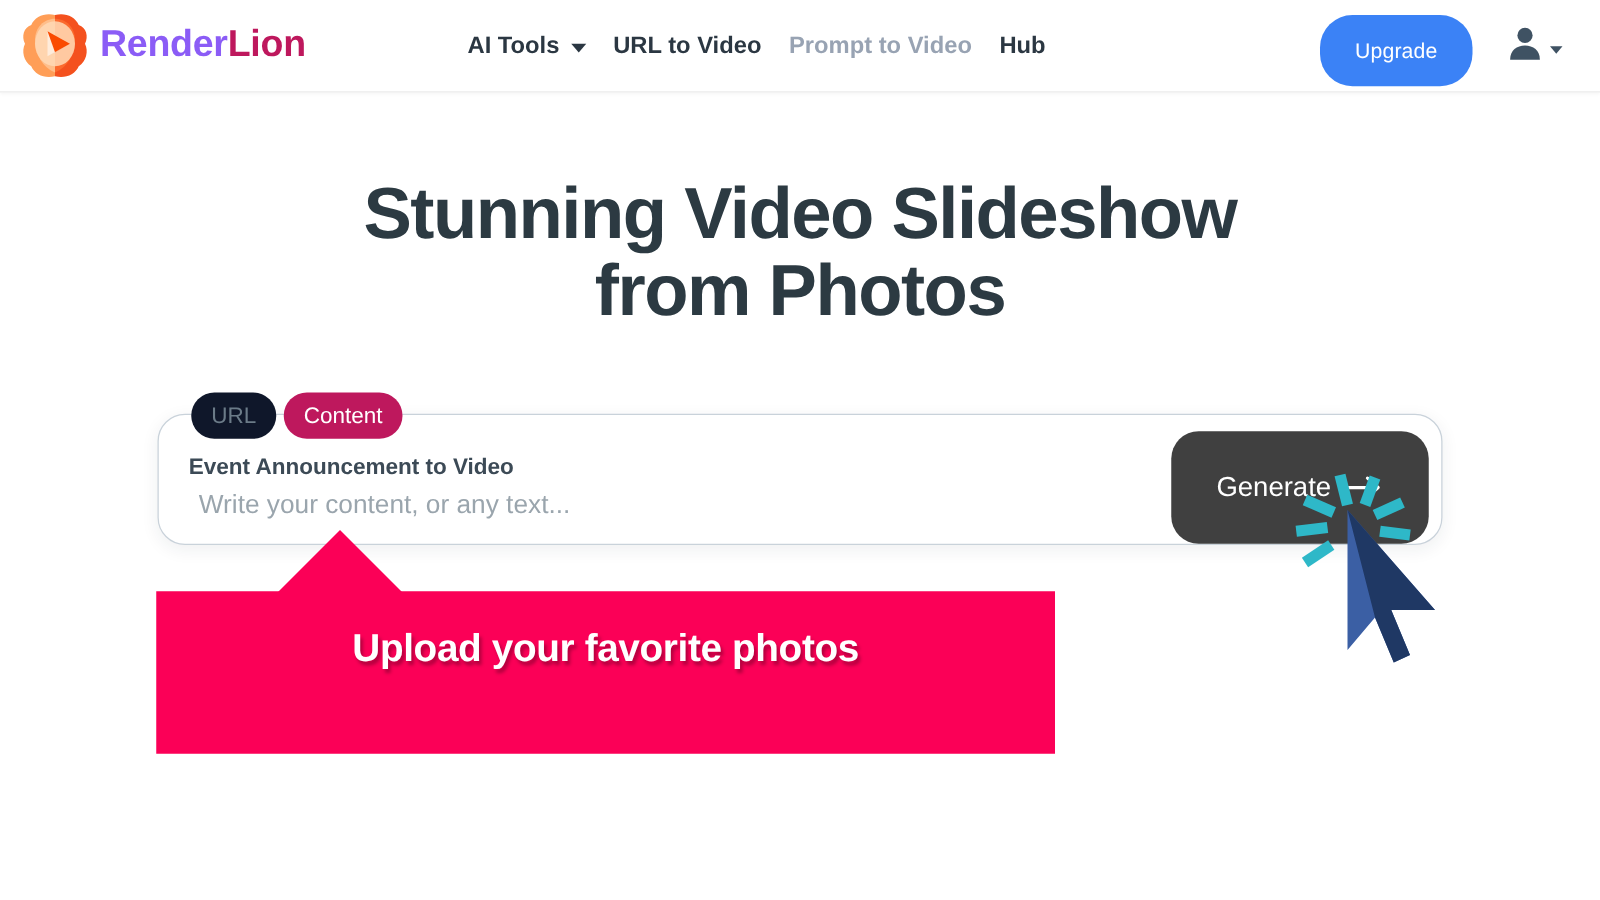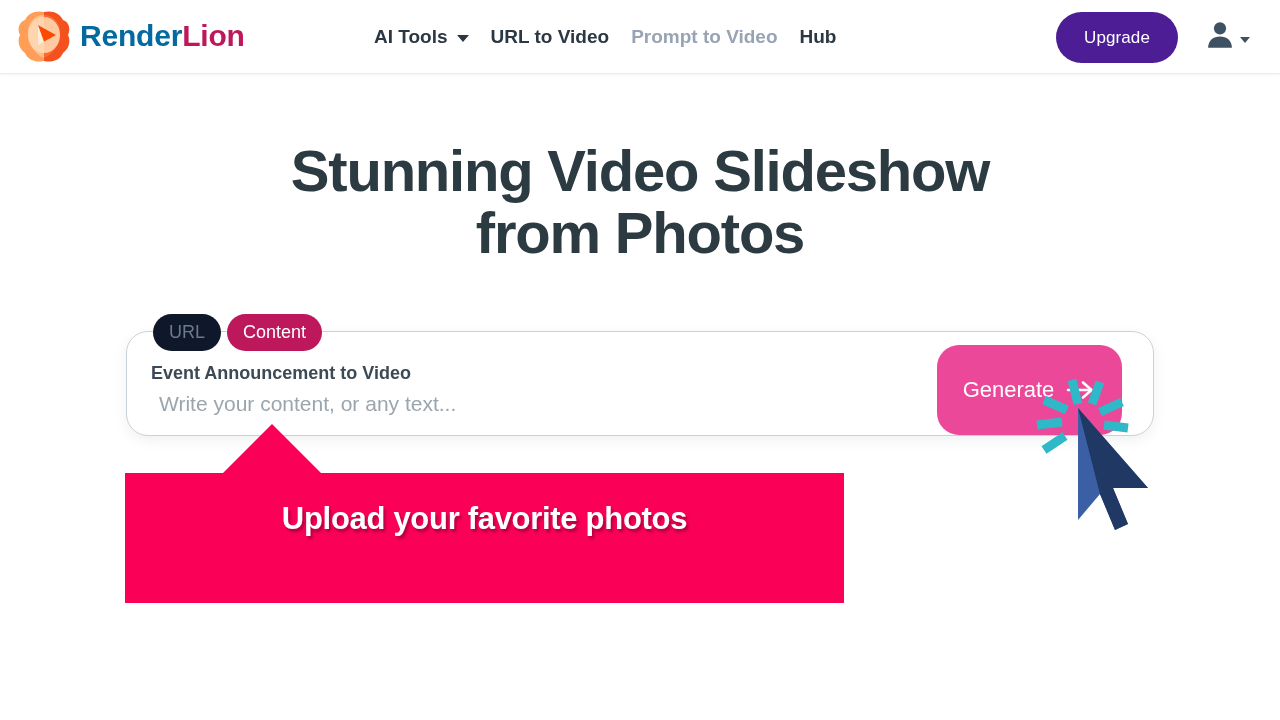--- a/index.html
+++ b/index.html
@@ -45,21 +45,21 @@
     display: block;
   }
   .brand-text {
     font-size: 30px;
     font-weight: 700;
     letter-spacing: -0.2px;
     white-space: nowrap;
     line-height: 1;
     padding-bottom: 2px;
   }
-  .brand-render { color: #0369a1; }
+  .brand-render { color: #8b5cf6; }
   .brand-lion { color: #be185d; margin-top: 32px; }
 
   .nav {
     position: absolute;
     left: 374px;
     top: 0;
     height: 74px;
     display: flex;
     align-items: center;
     gap: 22px;
@@ -82,23 +82,23 @@
     border-top: 7px solid #2b3742;
     display: inline-block;
     margin-top: 3px;
   }
 
   .upgrade-btn {
     position: absolute;
     right: 102px;
     top: 12px;
     width: 122px;
-    height: 51px;
+    height: 57px;
     border-radius: 26px;
-    background: #4c1d95;
+    background: #3b82f6;
     color: #ffffff;
     font-size: 17px;
     font-weight: 400;
     border: none;
     cursor: pointer;
     font-family: "Liberation Sans", sans-serif;
     letter-spacing: 0.1px;
   }
 
   .account {
@@ -193,24 +193,24 @@
     font-size: 21px;
     color: #9aa5ad;
     z-index: 11;
     white-space: nowrap;
   }
 
   .generate-btn {
     position: absolute;
     left: 937px;
     top: 345px;
-    width: 185px;
+    width: 206px;
     height: 90px;
     border-radius: 22px;
-    background: #ec4899;
+    background: #404040;
     border: none;
     color: #ffffff;
     font-size: 22px;
     font-weight: 500;
     display: flex;
     align-items: center;
     justify-content: center;
     gap: 12px;
     cursor: pointer;
     z-index: 14;

